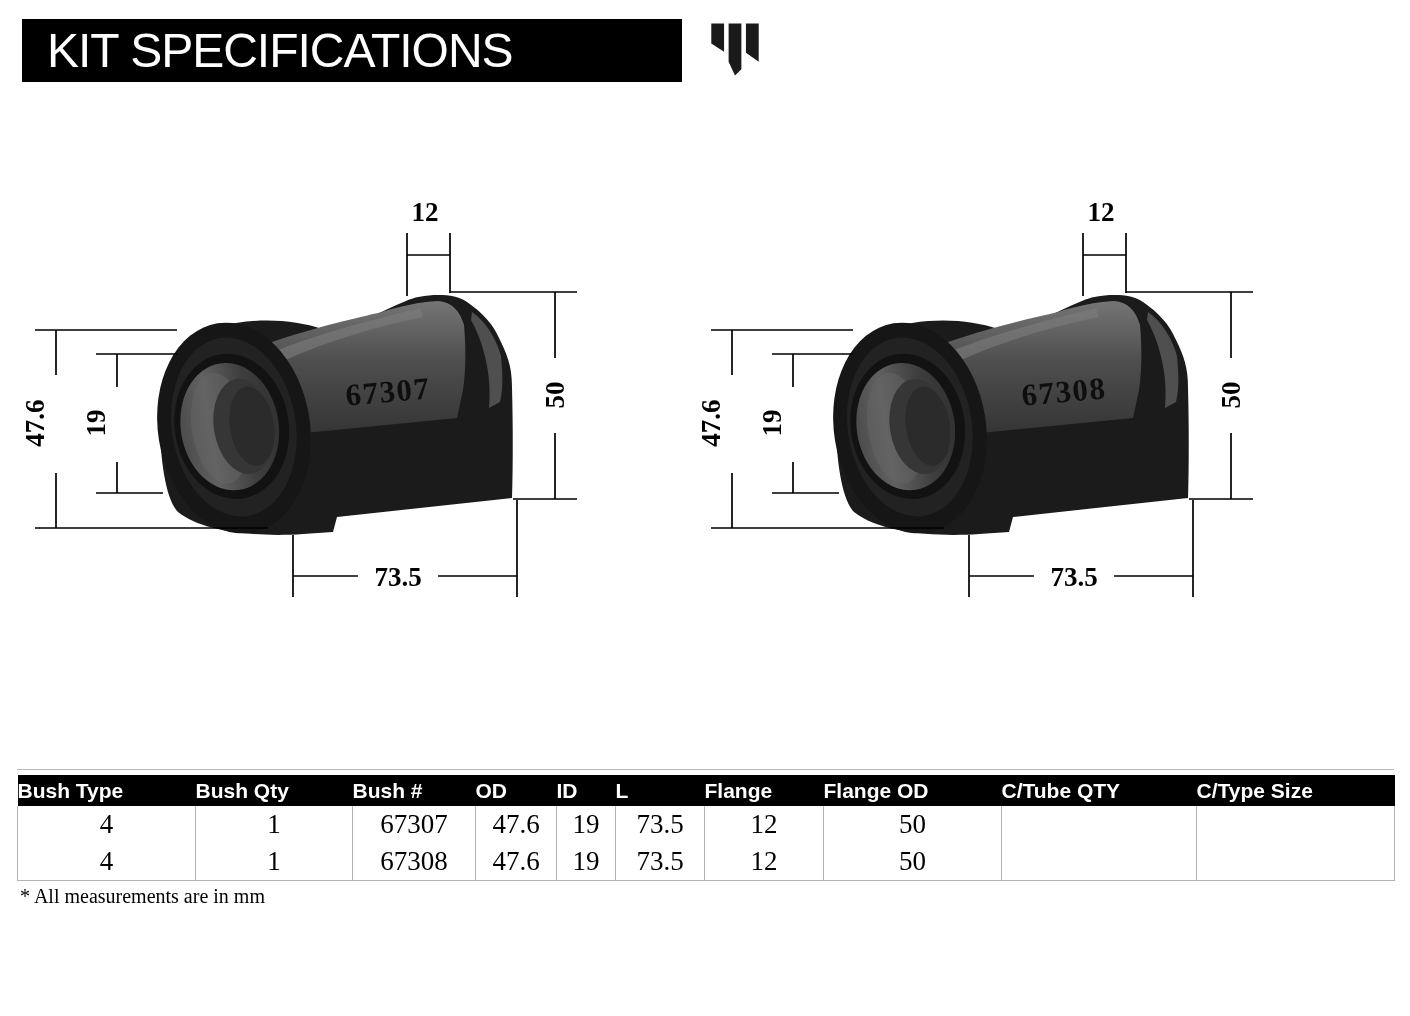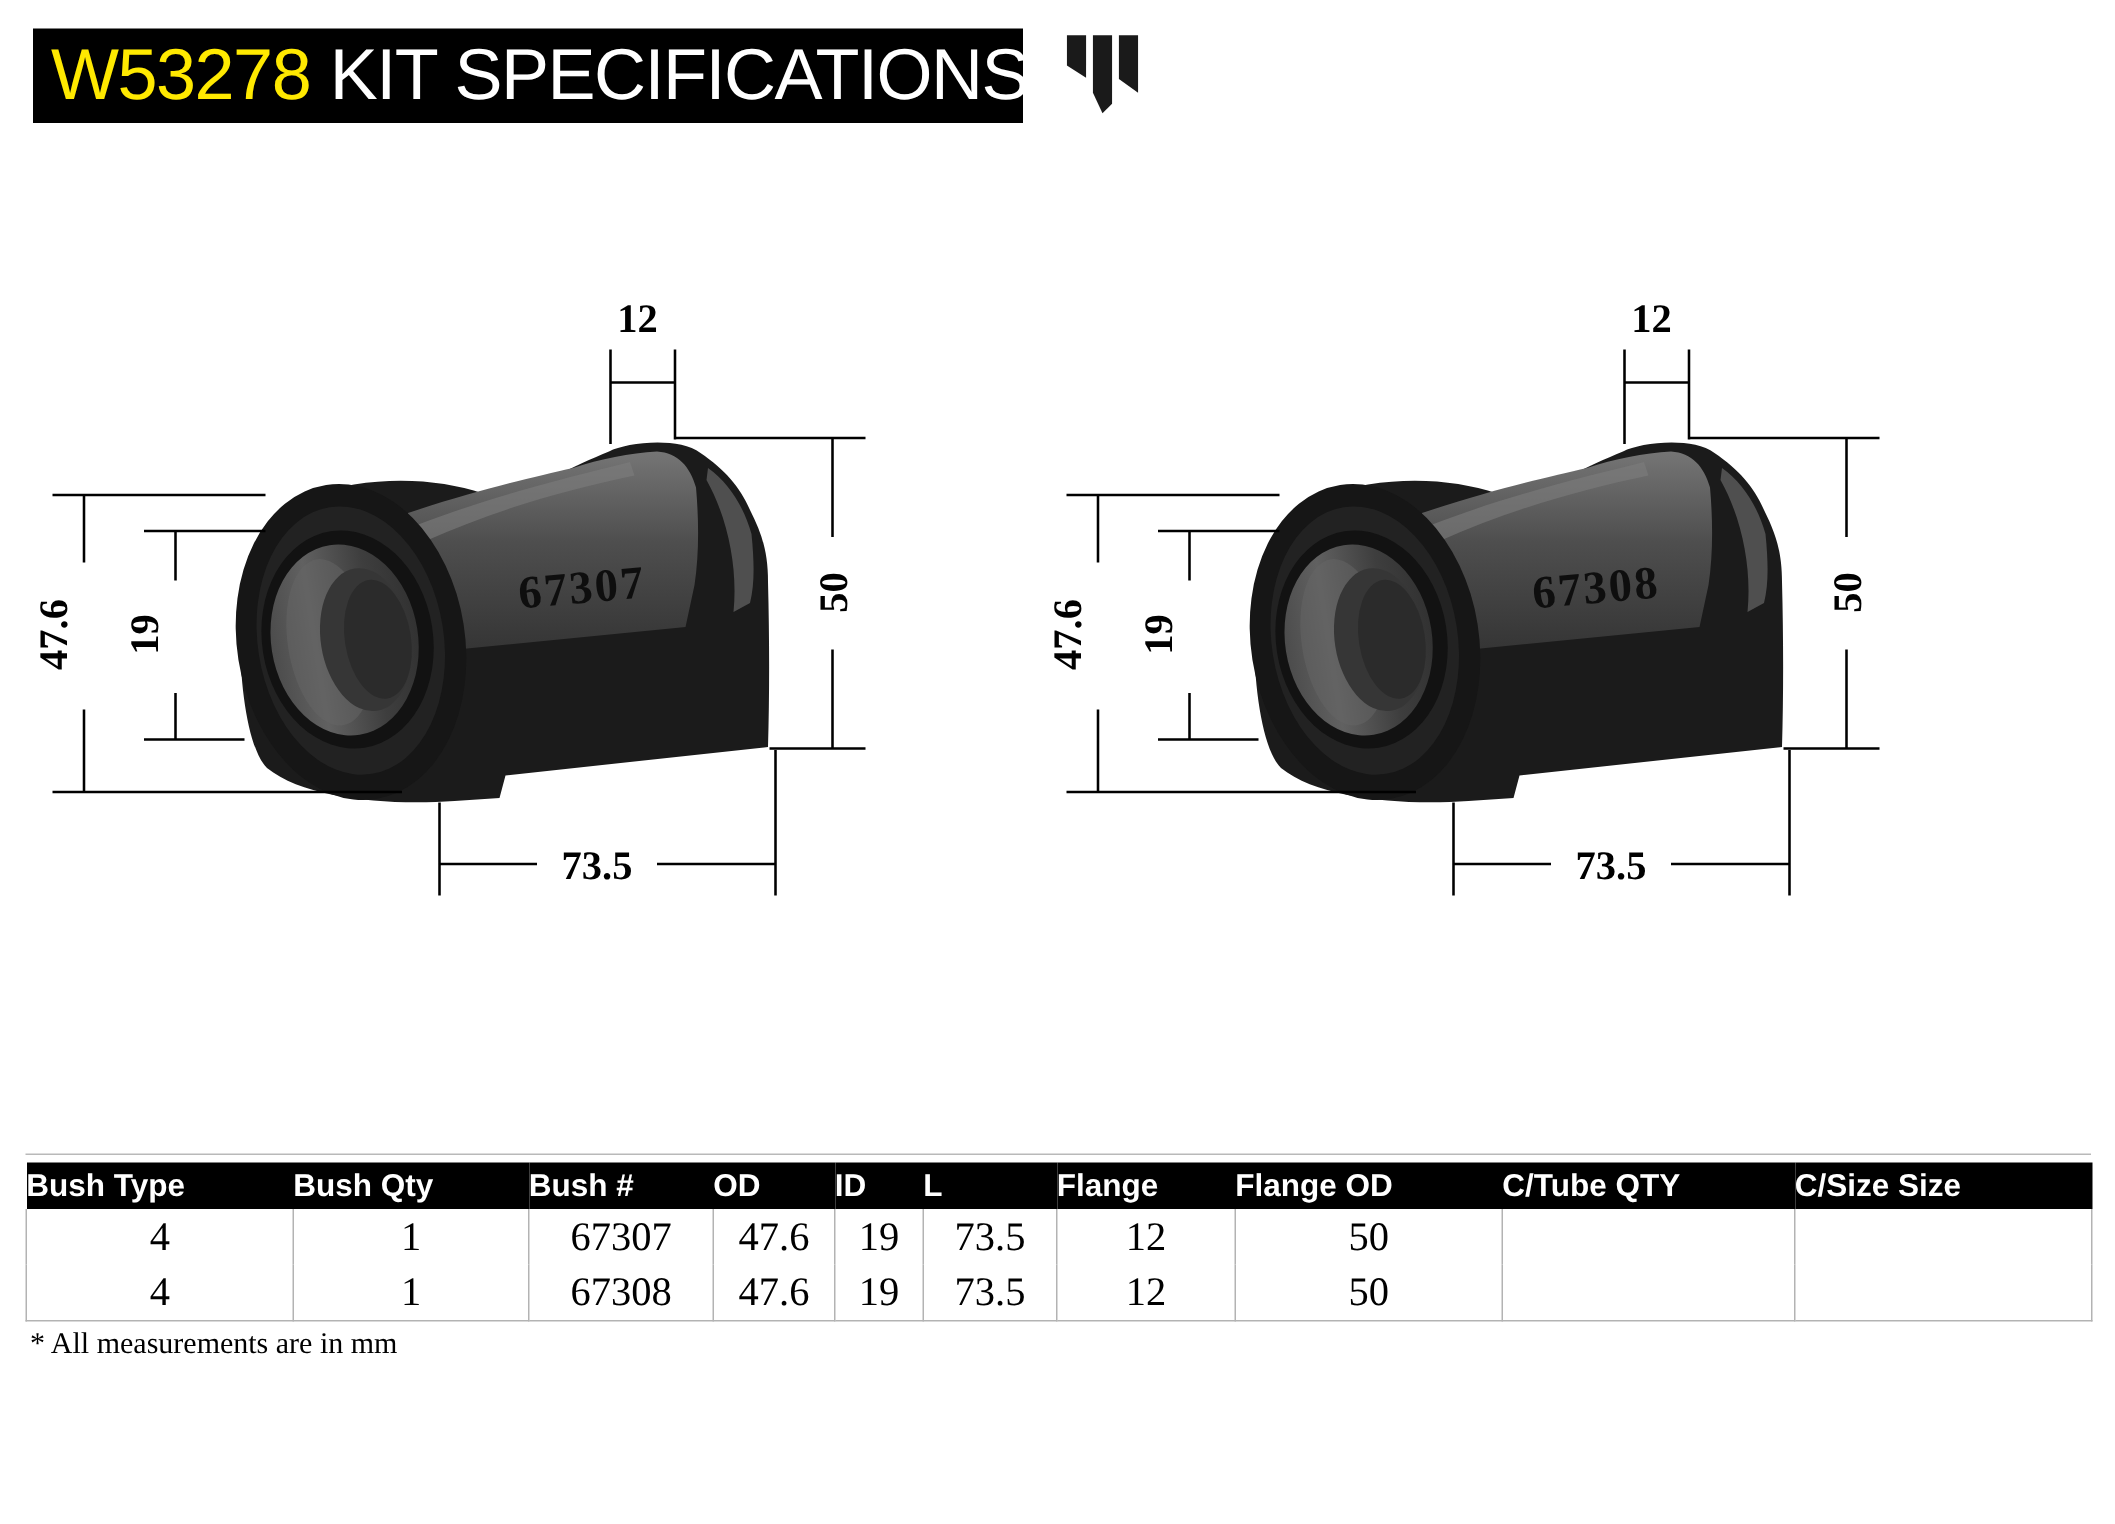--- a/index.html
+++ b/index.html
@@ -38,21 +38,20 @@
                 border-right:1px solid #b3b3b3;}
   table.spec td:first-child{border-left:1px solid #b3b3b3;}
   table.spec tbody tr:last-child td{border-bottom:1px solid #b3b3b3;}
 
   .footnote{left:20px;top:885px;font-family:Liberation Serif, serif;font-size:20px;color:#000;}
 </style>
 </head>
 <body>
 
 <div class="abs title-bar">
-  <span class="code">W53278</span>
   <span class="rest">KIT SPECIFICATIONS</span>
 </div>
 
 <div class="abs brand">
   <svg viewBox="0 0 68 78" aria-hidden="true">
     <polygon points="8,10 22,10 22,41 8,32" fill="#1a1a1a"></polygon>
     <polygon points="27,10 41,10 41,60 34,67 27,52" fill="#1a1a1a"></polygon>
     <polygon points="46,10 60,10 60,52 46,42" fill="#1a1a1a"></polygon>
   </svg>
 </div>
@@ -140,21 +139,21 @@
     <tr>
       <th>Bush Type</th>
       <th>Bush Qty</th>
       <th>Bush #</th>
       <th>OD</th>
       <th>ID</th>
       <th>L</th>
       <th>Flange</th>
       <th>Flange OD</th>
       <th>C/Tube QTY</th>
-      <th>C/Size Size</th>
+      <th>C/Type Size</th>
     </tr>
   </thead>
   <tbody>
     <tr>
       <td>4</td>
       <td>1</td>
       <td>67307</td>
       <td>47.6</td>
       <td>19</td>
       <td>73.5</td>

